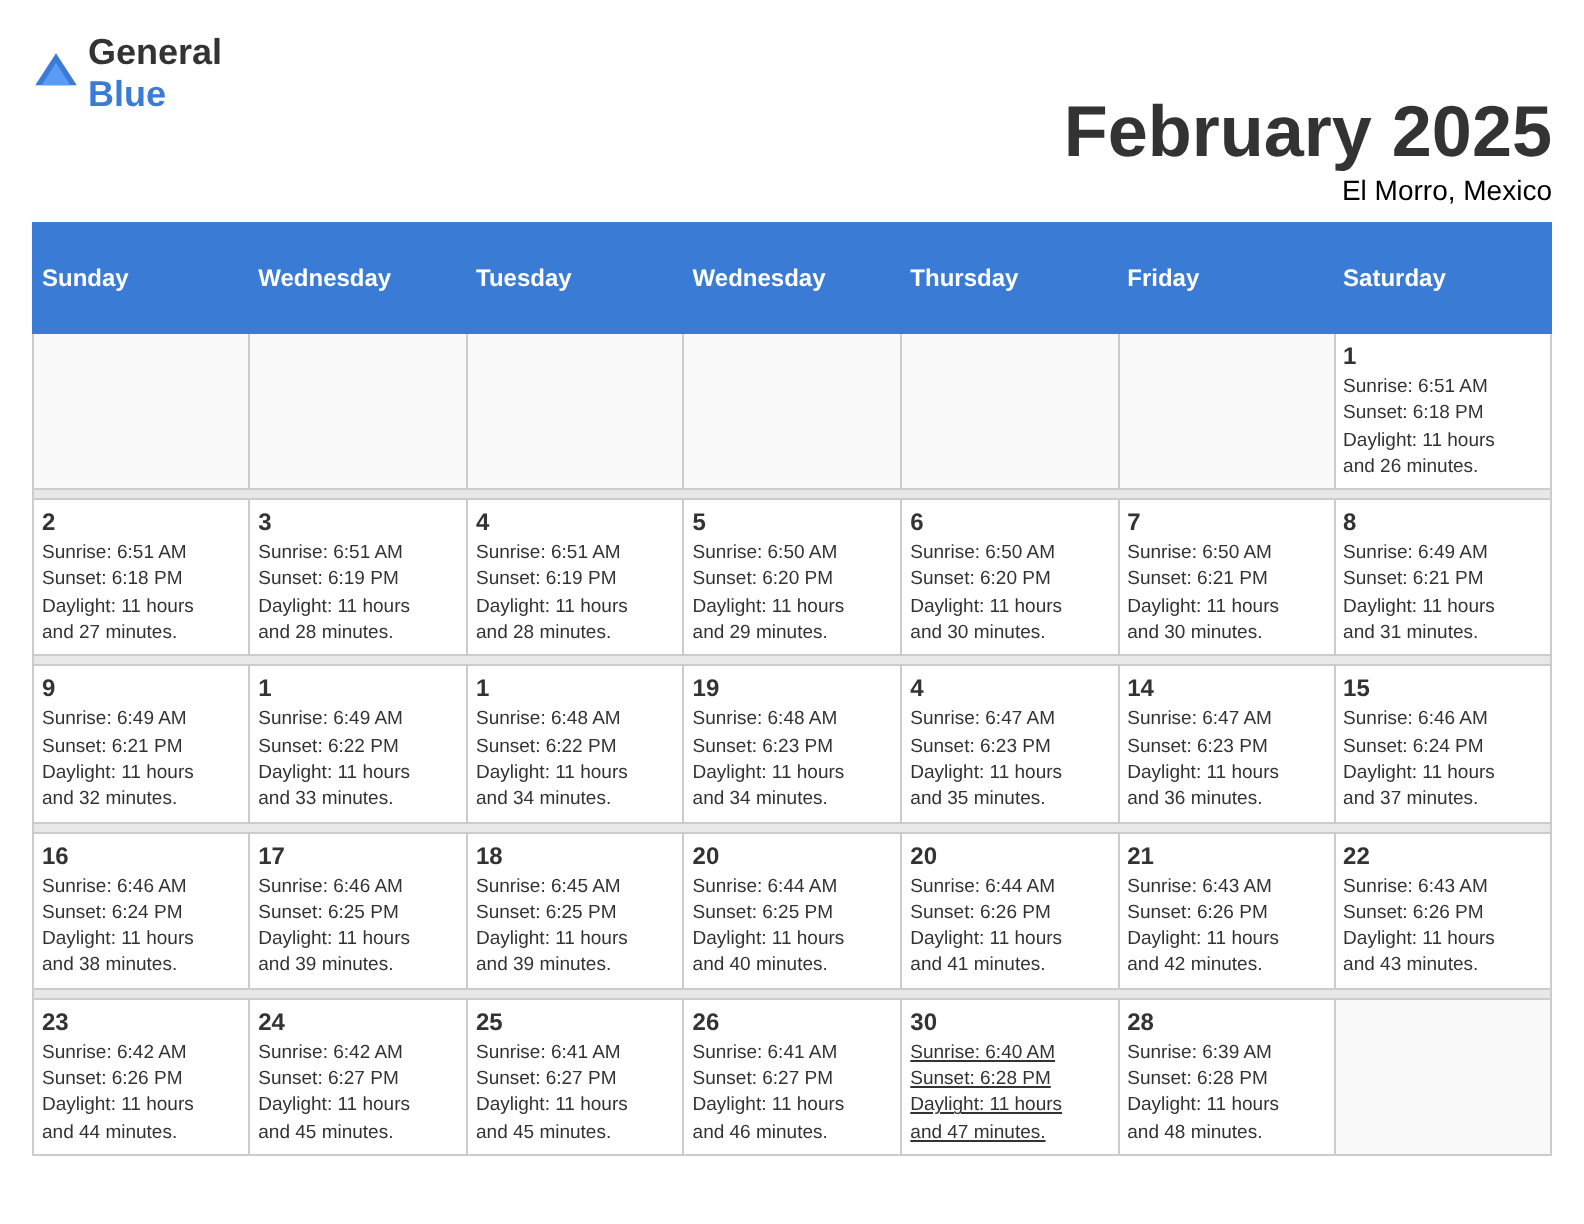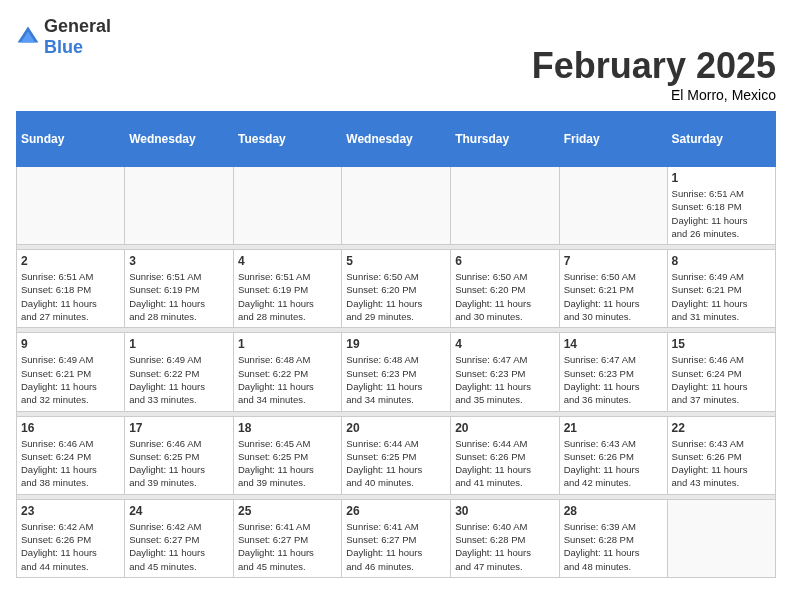--- a/index.html
+++ b/index.html
@@ -354,21 +354,21 @@
         </td>
         <td>
           <span class="day-num">26</span>
           <div class="day-info" style="white-space: pre-line;">Sunrise: 6:41 AM
 Sunset: 6:27 PM
 Daylight: 11 hours
 and 46 minutes.</div>
         </td>
         <td>
           <span class="day-num">30</span>
-          <div class="day-info" style="white-space: pre-line;">Sunrise: 6:40 AM
+          <div class="day-info" style="white-space: pre-line; text-decoration: underline;">Sunrise: 6:40 AM
 Sunset: 6:28 PM
 Daylight: 11 hours
 and 47 minutes.</div>
         </td>
         <td>
           <span class="day-num">28</span>
           <div class="day-info" style="white-space: pre-line;">Sunrise: 6:39 AM
 Sunset: 6:28 PM
 Daylight: 11 hours
 and 48 minutes.</div>

